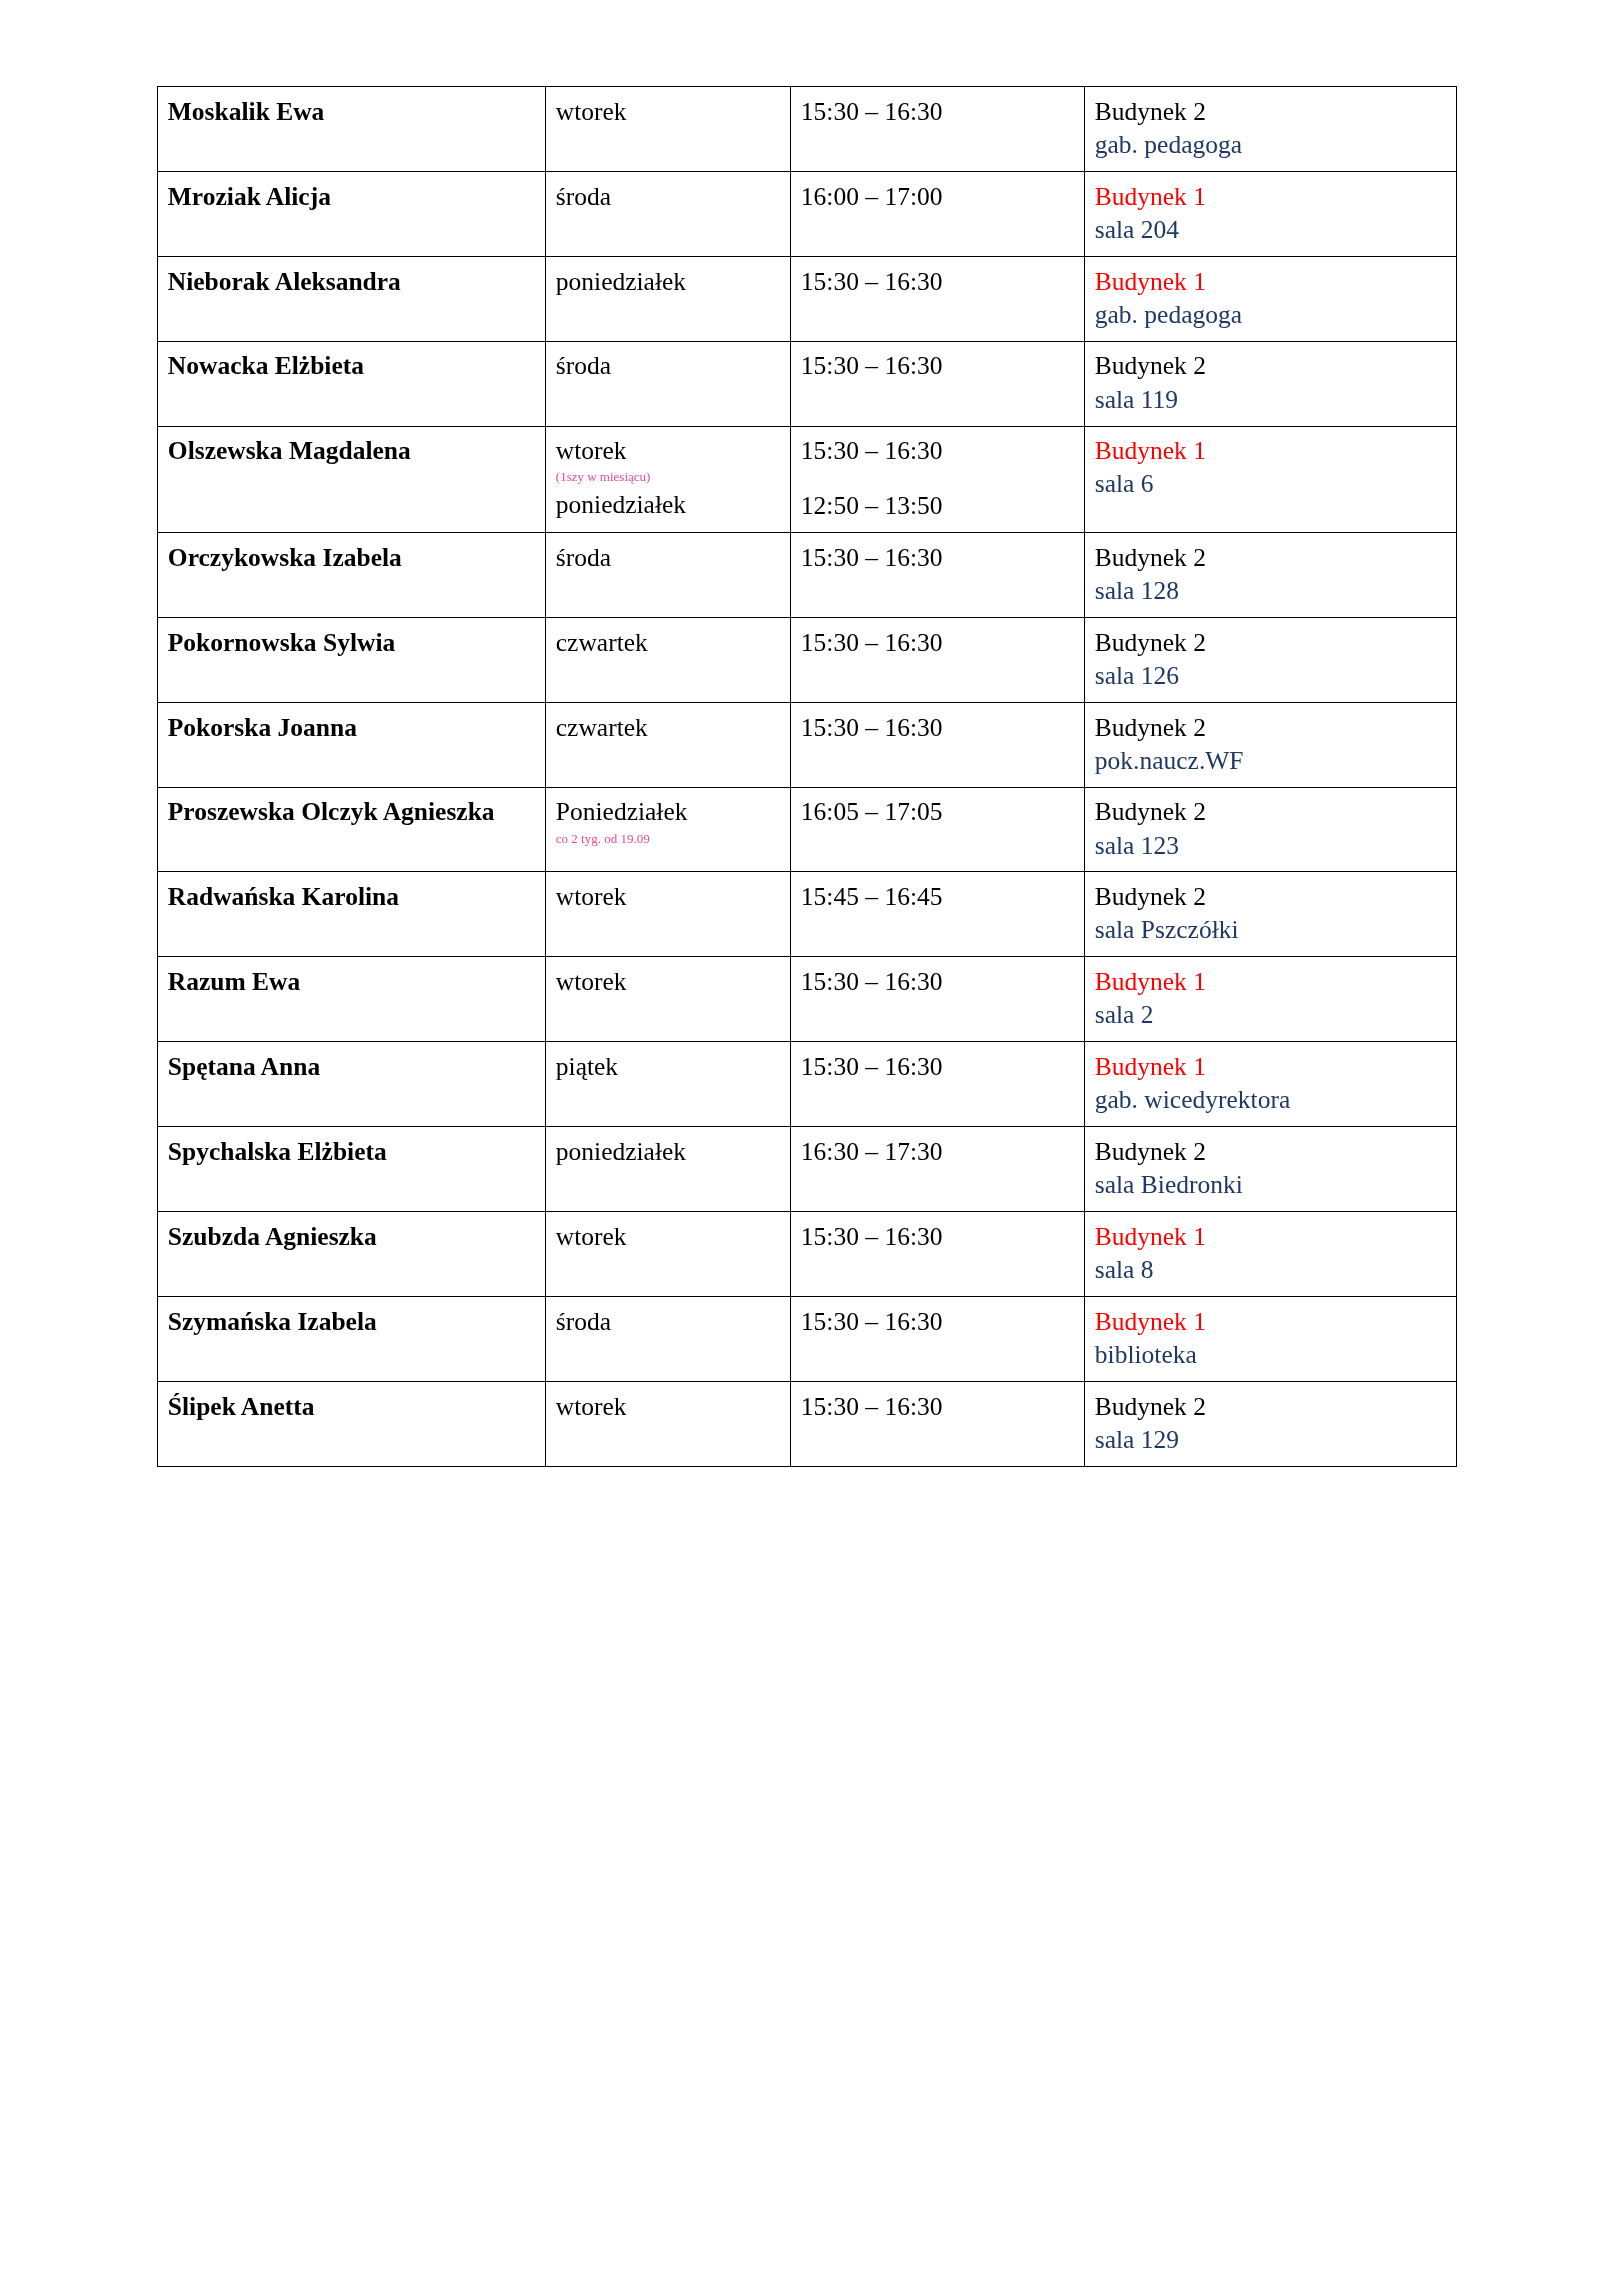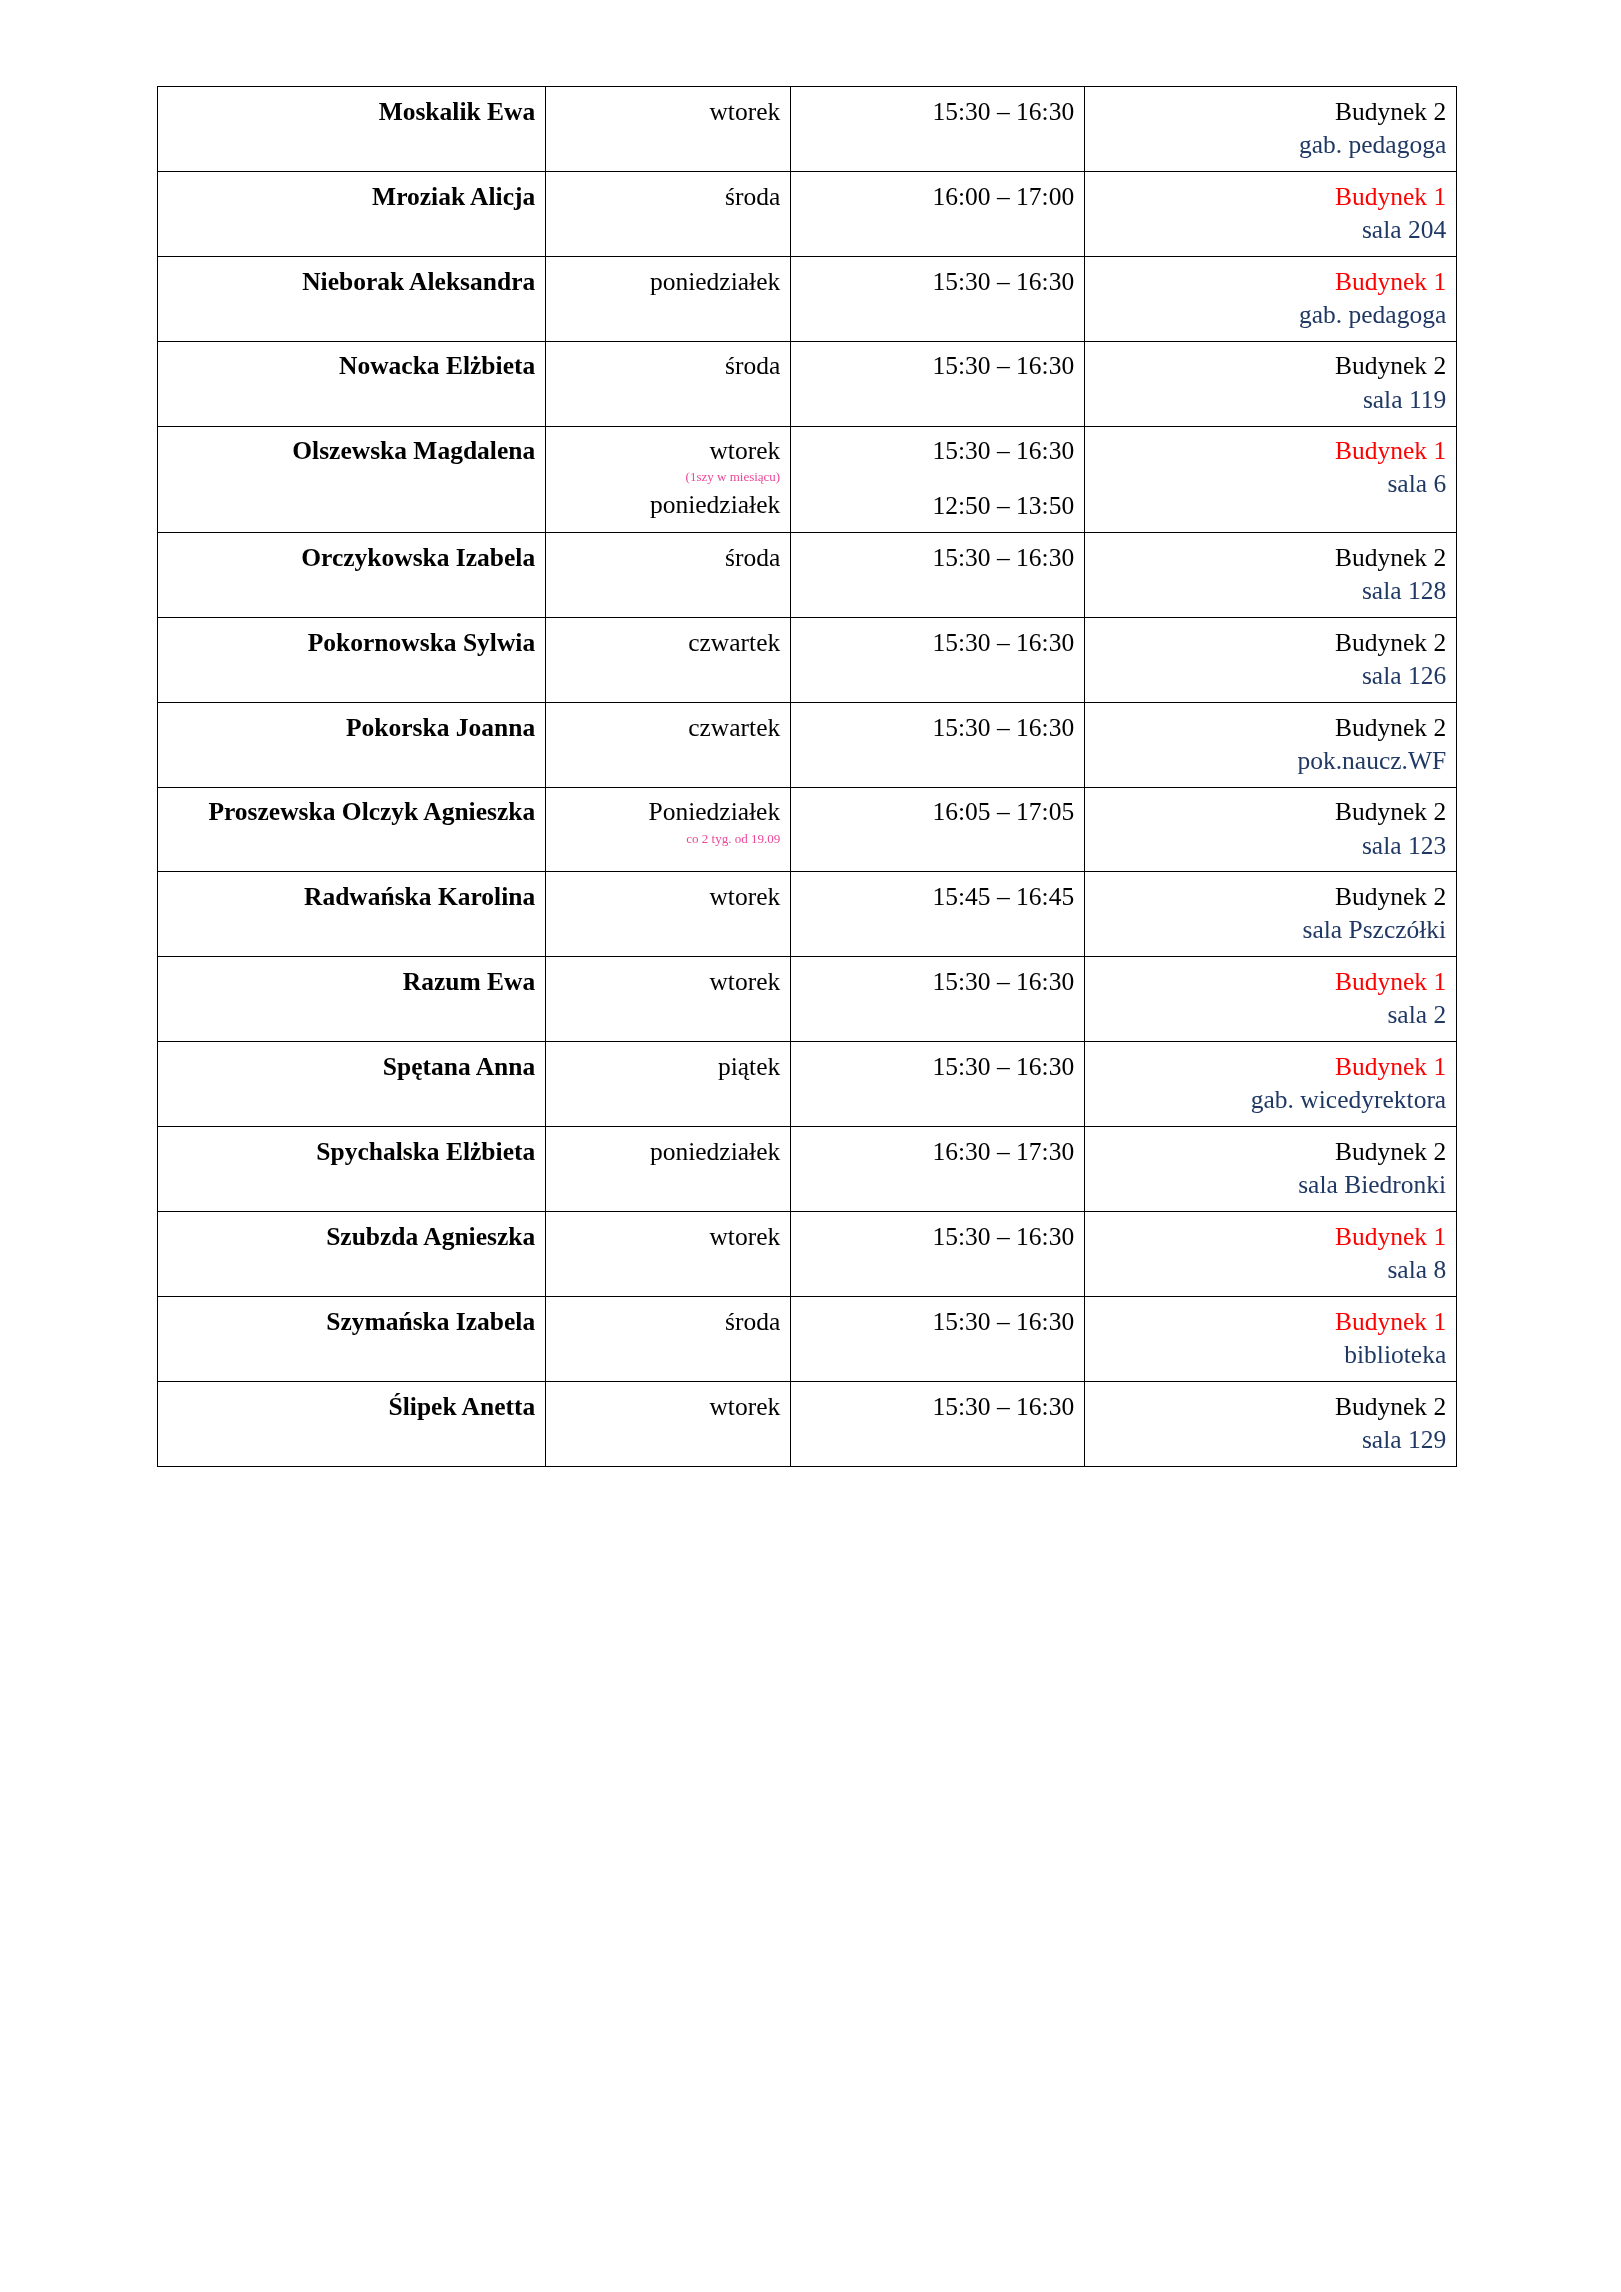--- a/index.html
+++ b/index.html
@@ -12,21 +12,20 @@
     height: 2293px;
     font-family: "Liberation Serif", serif;
     color: #000000;
   }
   .page {
     position: relative;
     width: 1621px;
     height: 2293px;
     box-sizing: border-box;
     padding: 86px 137px 0 157px;
-    text-align: right;
   }
   table.schedule {
     border-collapse: collapse;
     width: 1300px;
     table-layout: fixed;
   }
   table.schedule td {
     border: 1.5px solid #000000;
     vertical-align: top;
     padding: 7.8px 9.8px 9.8px 9.8px;
@@ -47,21 +46,21 @@
   .day-line { display: block; }
   .note {
     display: block;
     font-size: 13px;
     color: #ec4899;
     line-height: 1.25;
     margin: 2px 0 2px 0;
   }
   .time-line { display: block; }
   .time-gap { margin-top: 21.6px; }
-  .bud { display: block; margin-left: 24px; }
+  .bud { display: block; }
   .bud-red { color: #ff0000; font-family: Liberation Serif, serif; }
   .bud-black { color: #000000; }
   .room { display: block; color: #1f3864; }
   .place-mid { vertical-align: middle; }
   .two-line-name { line-height: 1.25; }
 </style>
 </head>
 <body>
 
 <div class="page">

